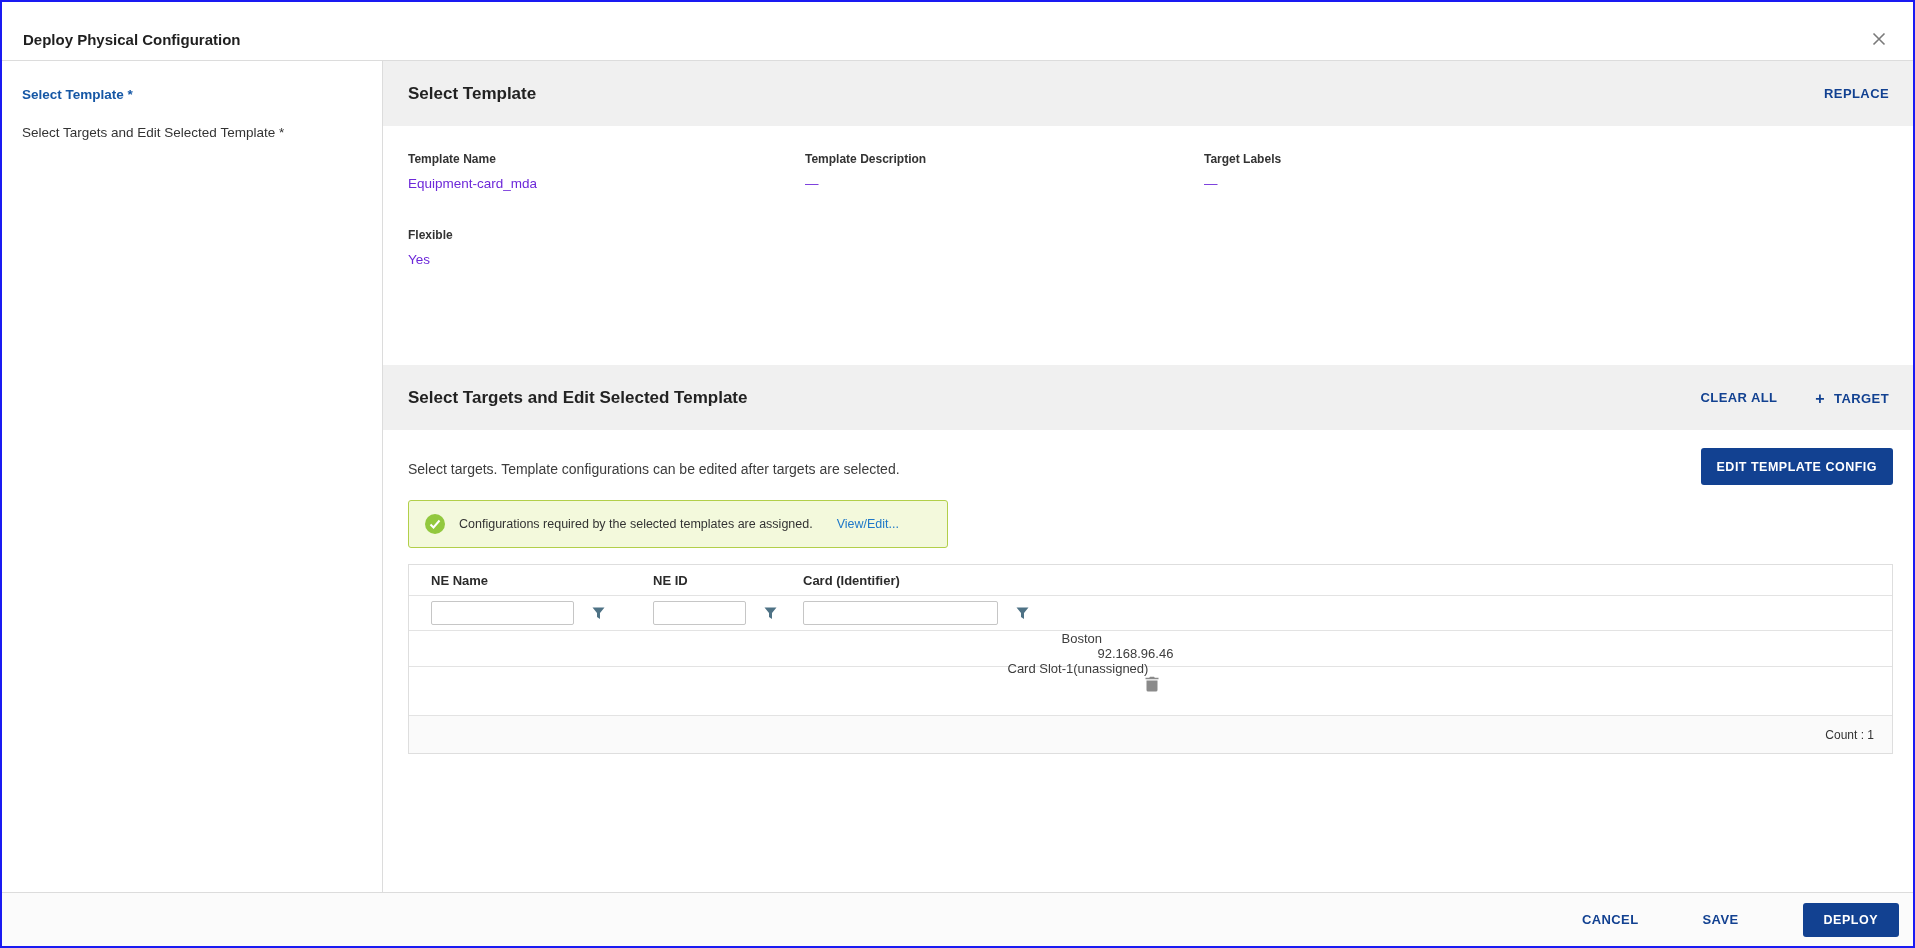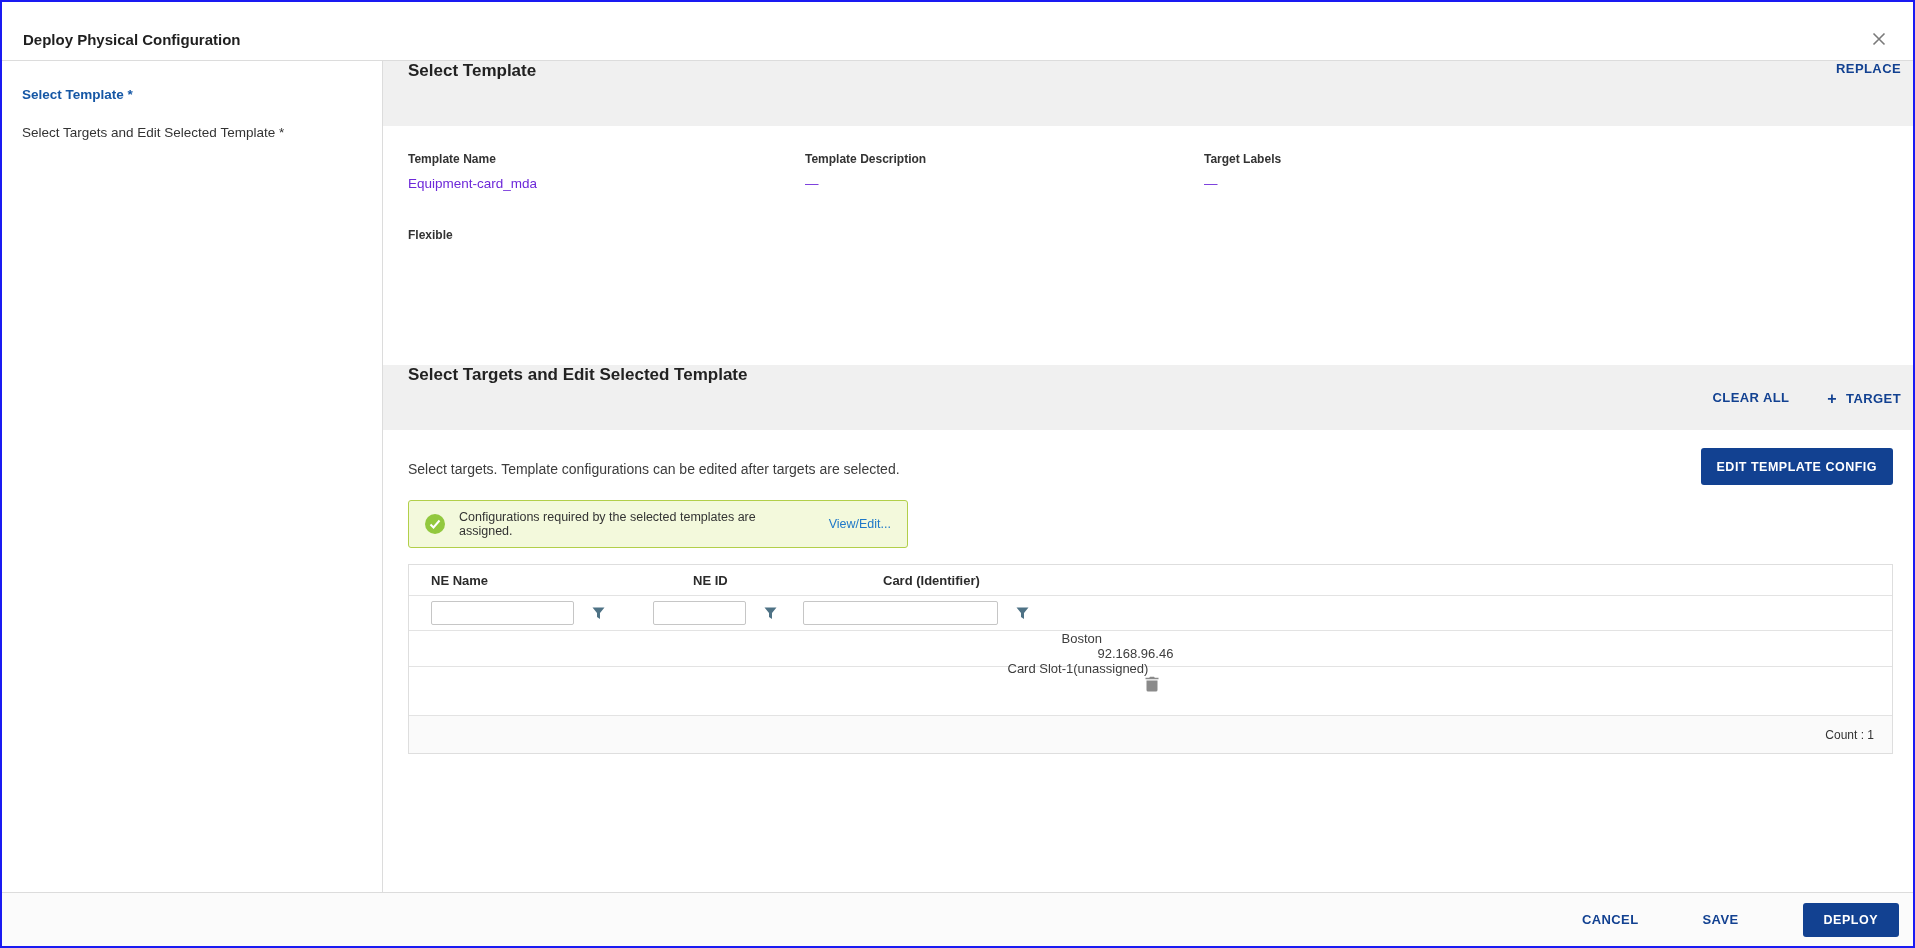--- a/index.html
+++ b/index.html
@@ -12,49 +12,49 @@
   .title { font-weight:bold; font-size:15px; color:#1f1f1f; }
   .close { cursor:pointer; line-height:0; }
 
   
   .main { flex:1; display:flex; min-height:0; }
   .stepper { flex:0 0 381px; border-right:1px solid #dcdcdc; padding:25px 20px 0 20px; box-sizing:border-box; }
   .step { font-size:13.5px; color:#333; margin-bottom:21px; cursor:pointer; line-height:17px; }
   .step.active { color:#1557a5; font-weight:bold; }
   .content { flex:1; min-width:0; display:flex; flex-direction:column; }
 
-  .sec-header { height:65px; flex:0 0 65px; background:#f0f0f0; display:flex; 
-                justify-content:space-between; padding:0 12px 0 25px; box-sizing:border-box; }
+  .sec-header { height:65px; flex:0 0 65px; background:#f0f0f0; display:flex; align-items:center;
+                justify-content:space-between; padding:0 24px 0 25px; box-sizing:border-box; }
   .sec-title { font-size:17px; font-weight:bold; color:#222; }
   .action { color:#124191; font-weight:bold; font-size:13px; letter-spacing:0.4px; cursor:pointer; white-space:nowrap; }
   .hdr-actions { display:flex; align-items:center; gap:38px; }
   .plus { font-size:16px; font-weight:bold; margin-right:9px; position:relative; top:1px; }
 
   
   .fields { height:239px; box-sizing:border-box; padding:26px 25px 0; display:grid;
             grid-template-columns:397px 399px auto; grid-template-rows:76px auto; }
   .flabel { font-size:12px; font-weight:bold; color:#333; margin-bottom:10px; }
   .fvalue { font-size:13.5px; color:#6d28d9; }
 
   
   .body2 { padding:18px 20px 0 25px; }
   .row-intro { display:flex; justify-content:space-between; align-items:flex-start; }
   .intro { font-size:14px; color:#3c3c3c; margin-top:13px; }
   .btn-primary { background:#124191; color:#fff; font-weight:bold; font-size:12.5px; letter-spacing:0.5px;
                  border:none; border-radius:3px; padding:0 16px; height:37px; font-family:inherit; cursor:pointer; }
-  .banner { margin-top:15px; width:500px; height:48px; box-sizing:border-box; background:#f3f9dc;
+  .banner { margin-top:15px; width:540px; height:48px; box-sizing:border-box; background:#f3f9dc;
             border:1px solid #b2cf4a; border-radius:3px; display:flex; align-items:center;
             padding:0 16px; gap:14px; }
   .banner-text { font-size:12.5px; color:#333; }
   .banner-link { font-size:12.5px; color:#1e78c8; cursor:pointer; margin-left:10px; }
 
   
   .table { margin-top:16px; border:1px solid #dedede; }
   .thead { display:flex; height:30px; align-items:center; border-bottom:1px solid #e3e3e3;
-           font-weight:bold; font-size:13px; color:#2b2b2b;gap:40px; }
+           font-weight:bold; font-size:13px; color:#2b2b2b; }
   .tfilter { display:flex; height:34px; align-items:center; border-bottom:1px solid #e3e3e3; }
   .trow { display:flex; height:35px; align-items:center; font-size:13px; color:#3d3d3d;
           border-bottom:1px solid #e3e3e3;flex-direction:column; }
   .col { box-sizing:border-box; padding-left:22px; }
   .c1 { width:222px; } .c2 { width:150px; } .c3 { width:330px; }
   .c4 { flex:1; display:flex; justify-content:flex-end; padding-right:20px; }
   .filter-wrap { display:flex; align-items:center; gap:18px; }
   input.filter { height:24px; border:1px solid #c6c6c6; border-radius:2px; box-sizing:border-box;
                  padding:0 6px; font-size:12px; font-family:inherit; outline:none; }
   .f1 { width:143px; } .f2 { width:93px; } .f3 { width:195px; }
@@ -104,20 +104,21 @@
         <div>
           <div class="flabel">Template Description</div>
           <div class="fvalue">—</div>
         </div>
         <div>
           <div class="flabel">Target Labels</div>
           <div class="fvalue">—</div>
         </div>
         <div>
           <div class="flabel">Flexible</div>
+          <div class="fvalue">Yes</div>
         </div>
       </div>
 
       <div class="sec-header">
         <span class="sec-title">Select Targets and Edit Selected Template</span>
         <span class="hdr-actions">
           <span class="action">CLEAR ALL</span>
           <span class="action"><span class="plus">+</span><span>TARGET</span></span>
         </span>
       </div>

